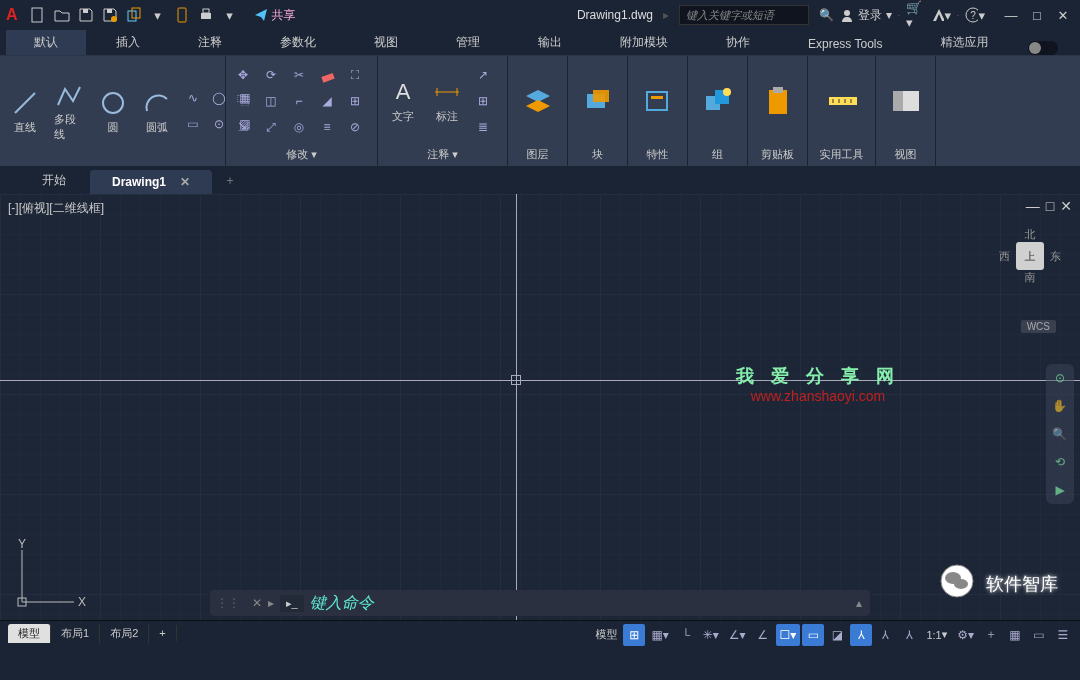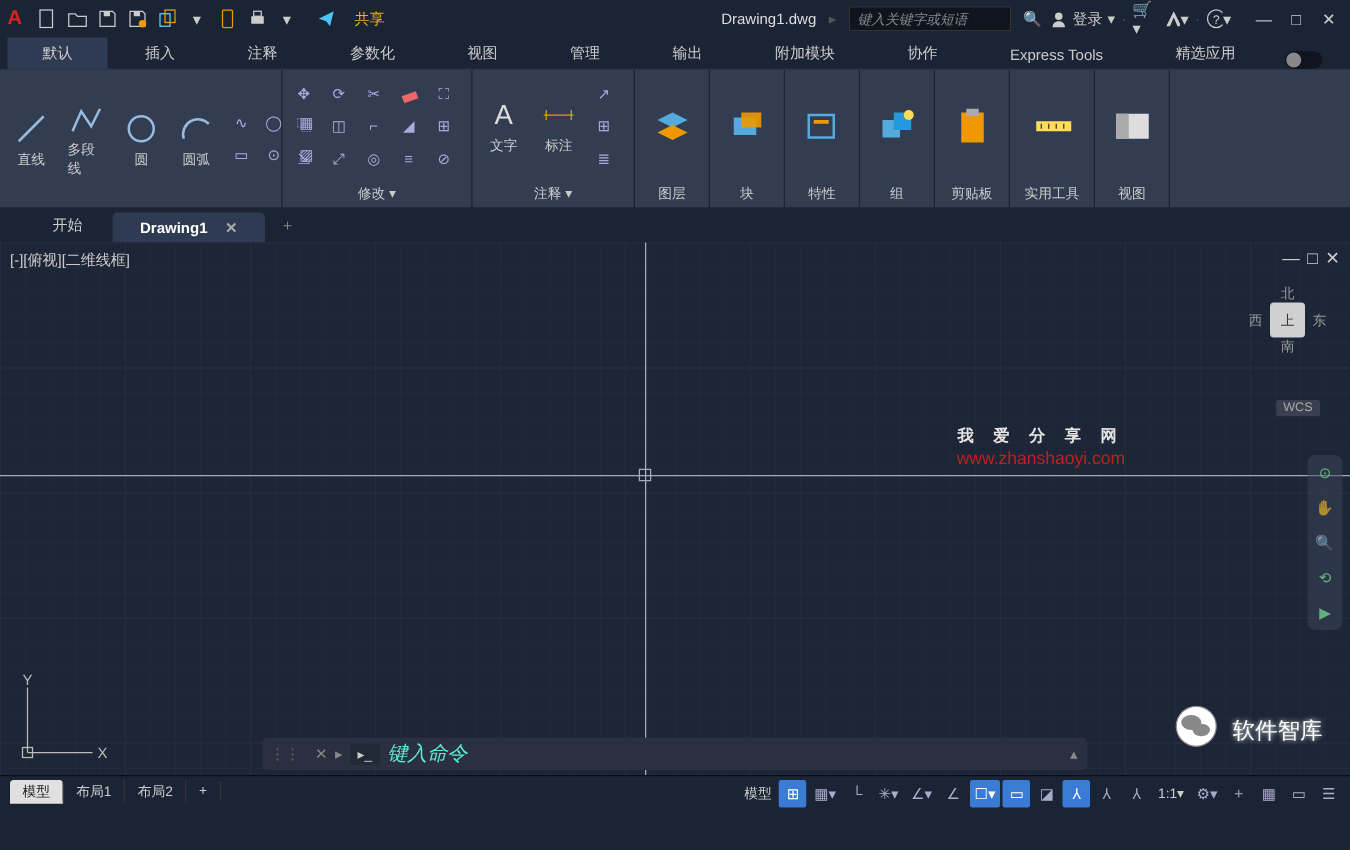--- a/index.html
+++ b/index.html
@@ -1,21 +1,21 @@
 <!DOCTYPE html>
 <html><head>
 <meta charset="utf-8">
 <style>
 * { margin:0; padding:0; box-sizing:border-box; font-family:"Microsoft YaHei",Arial,sans-serif; }
 body { width:1080px; height:680px; background:#1b2434; color:#ccc; overflow:hidden; font-size:12px; }
 .titlebar { height:30px; background:#1b2434; display:flex; align-items:center; padding:0 6px; gap:6px; }
 .logo { color:#d22; font-weight:bold; font-size:16px; margin-right:4px; }
 .qat { display:flex; gap:4px; }
 .qat .ico, .title-right .ico { width:20px; height:20px; display:flex; align-items:center; justify-content:center; color:#ccc; font-size:13px; cursor:pointer; }
-.share { display:flex; align-items:center; gap:16px; color:#eab308; margin-left:8px; }
+.share { display:flex; align-items:center; gap:4px; color:#f9a8d4; margin-left:8px; }
 .share svg { fill:#4fc3f7; }
 .title-center { flex:1; display:flex; justify-content:flex-end; align-items:center; gap:10px; }
 .filename { color:#ddd; }
 .search { background:#0f141f; border:1px solid #333; height:20px; width:130px; padding:0 6px; color:#888; font-style:italic; font-size:11px; display:flex; align-items:center; }
 .ti-sep { color:#555; }
 .title-right { display:flex; align-items:center; gap:5px; margin-left:auto; }
 .login { display:flex; align-items:center; gap:4px; cursor:pointer; }
 .winctrl { display:flex; gap:4px; margin-left:10px; }
 .winctrl .ico { width:22px; }
 .ribbon-tabs { height:26px; background:#1b2434; display:flex; align-items:end; padding-left:6px; gap:2px; border-bottom:1px solid #2a3548; }
@@ -47,21 +47,21 @@
 .viewcube .n,.viewcube .s { text-align:center; }
 .viewcube .mid { display:flex; align-items:center; gap:6px; }
 .wcsbadge { position:absolute; top:126px; right:24px; background:#3a4050; color:#aaa; padding:1px 6px; border-radius:2px; font-size:10px; }
 .navbar { position:absolute; top:170px; right:6px; width:28px; background:rgba(60,70,90,0.5); border-radius:6px; padding:4px 0; display:flex; flex-direction:column; gap:8px; align-items:center; }
 .navbar .nv { width:20px; height:20px; color:#8fa; opacity:0.6; cursor:pointer; display:flex; align-items:center; justify-content:center; }
 .crossh { position:absolute; top:0; left:0; width:100%; height:100%; pointer-events:none; }
 .crossh::before { content:""; position:absolute; top:186px; left:0; width:100%; height:1px; background:#aab; }
 .crossh::after { content:""; position:absolute; left:516px; top:0; width:1px; height:100%; background:#aab; }
 .pickbox { position:absolute; top:181px; left:511px; width:10px; height:10px; border:1px solid #aab; }
 .watermark { position:absolute; top:146px; right:180px; text-align:center; }
-.watermark .t1 { color:#e5e5e5; font-size:13px; font-weight:bold; letter-spacing:6px; }
+.watermark .t1 { color:#86efac; font-size:18px; font-weight:bold; letter-spacing:6px;margin-top:24px; }
 .watermark .t2 { color:#c02020; font-size:14px; }
 .ucs { position:absolute; bottom:10px; left:14px; }
 .ucs svg { overflow:visible; }
 .wechat { position:absolute; bottom:22px; right:106px; width:34px; height:34px; }
 .wechat svg circle{fill:#fff;stroke:#888;}
 .wm-label { position:absolute; bottom:24px; right:22px; color:#ffffff; font-size:18px; font-weight:500; text-shadow:0 0 4px #fff; }
 .cmdline { position:absolute; bottom:0; left:210px; right:210px; height:26px; background:#2a3040; display:flex; align-items:center; border-radius:4px; }
 .cmdline .handle { color:#666; padding:0 6px; cursor:move; }
 .cmdline .x { color:#888; padding:0 6px; cursor:pointer; }
 .cmdline .prompt { background:#222a38; padding:2px 6px; margin:0 6px; color:#ccc; font-size:11px; }

